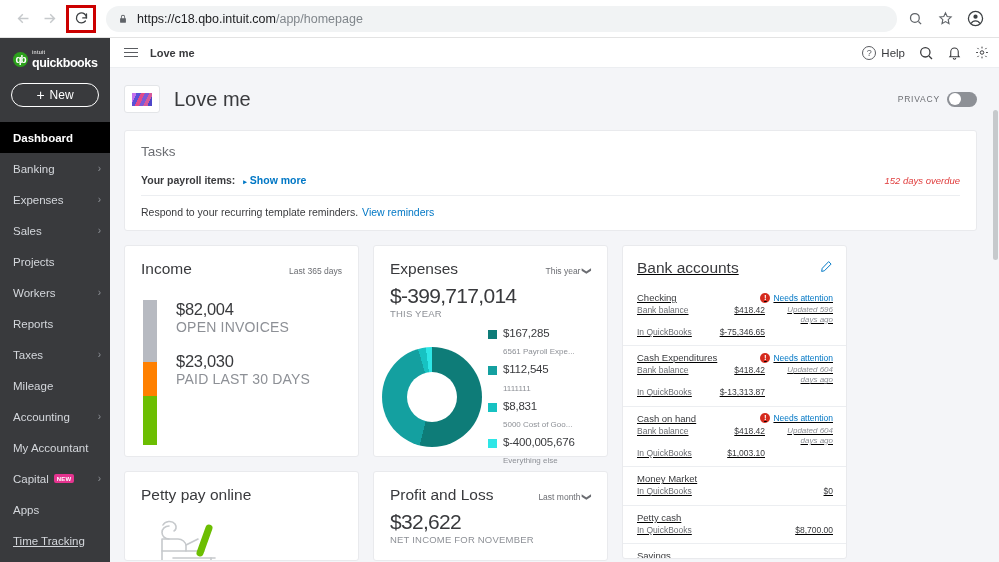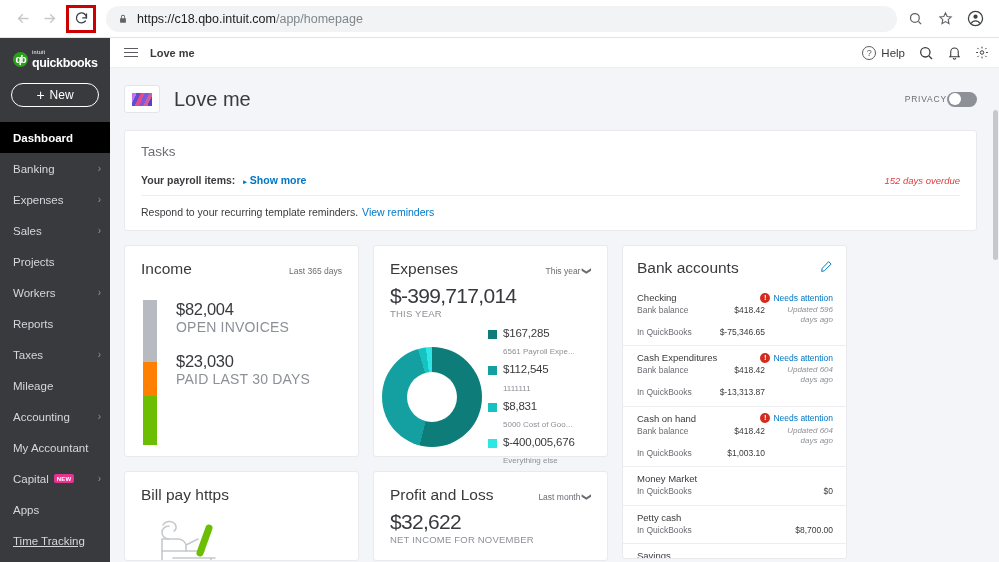--- a/index.html
+++ b/index.html
@@ -125,21 +125,21 @@
     flex: none;
   }
   .logo-swatch {
     width: 20px; height: 13px;
     background:
       linear-gradient(115deg, #c471ed 0 18%, #5b4fd6 18% 34%, #e14b8a 34% 50%,
                       #7a5ad8 50% 66%, #d65a9c 66% 82%, #4f46c9 82% 100%);
   }
   .company-name { font-size: 20px; color: #393a3d; margin-left: 14px; font-weight: 400; }
   .privacy {
-    margin-left: auto; display: flex; align-items: center; 
+    margin-left: auto; display: flex; align-items: center; gap: 7px;
   }
   .privacy-label { font-size: 8.5px; letter-spacing: .8px; color: #6b6d72; }
   .toggle {
     width: 30px; height: 15px; background: #8d9096; border-radius: 8px;
     position: relative;
   }
   .toggle::after {
     content: ""; position: absolute; top: 1.5px; left: 1.5px;
     width: 12px; height: 12px; border-radius: 50%; background: #fff;
   }
@@ -163,21 +163,21 @@
   .task-label { font-weight: bold; }
   .show-more { color: #0077c5; font-weight: bold; margin-left: 8px; }
   .caret-right { font-size: 7px; margin-right: 3px; }
   .overdue { margin-left: auto; color: #e03c3c; font-style: italic; font-size: 9.5px; }
   .link { color: #0077c5; }
   .task-text { color: #393a3d; }
 
   
   .grid { display: flex; gap: 14px; align-items: flex-start; }
   .col { display: flex; flex-direction: column; gap: 14px; width: 235px; flex: none; }
-  .col-bank { width: 225px; flex: none; }
+  .col-bank { width: 225px; flex: none; text-decoration: underline; }
 
   .card-head {
     display: flex; align-items: baseline; justify-content: space-between;
     padding: 14px 16px 0;
   }
   .card-title { font-size: 15.5px; color: #393a3d; font-weight: 400; }
   .card-meta { font-size: 8.5px; color: #6b6d72; }
   .card-meta .dd { font-weight: bold; margin-left: 3px; font-size: 9px; }
 
   
@@ -492,21 +492,21 @@
                 <div class="income-row">
                   <div class="income-amt">$23,030</div>
                   <div class="income-lbl">PAID LAST 30 DAYS</div>
                 </div>
               </div>
             </div>
           </div>
 
           <div class="card billpay-card">
             <div class="card-head">
-              <span class="card-title">Bill pay https</span>
+              <span class="card-title">Petty pay online</span>
             </div>
             <div class="billpay-art">
               <svg width="115" height="62" viewBox="0 0 115 62" fill="none" stroke="#c6c9cc" stroke-width="1.6" stroke-linecap="round" stroke-linejoin="round">
                 <path d="M28 14c-4 0-7 3-7 6.5S24 27 28 27"></path>
                 <path d="M22 13c2-4 9-5 12-1 2 3 1 6-1 7"></path>
                 <path d="M21 27h16c4 0 8 3 8 7v5H21z"></path>
                 <path d="M21 39v14"></path>
                   <path d="M45 39h18"></path>
                 <path d="M45 33l12-6"></path>
                 <path d="M32 46h42"></path>

